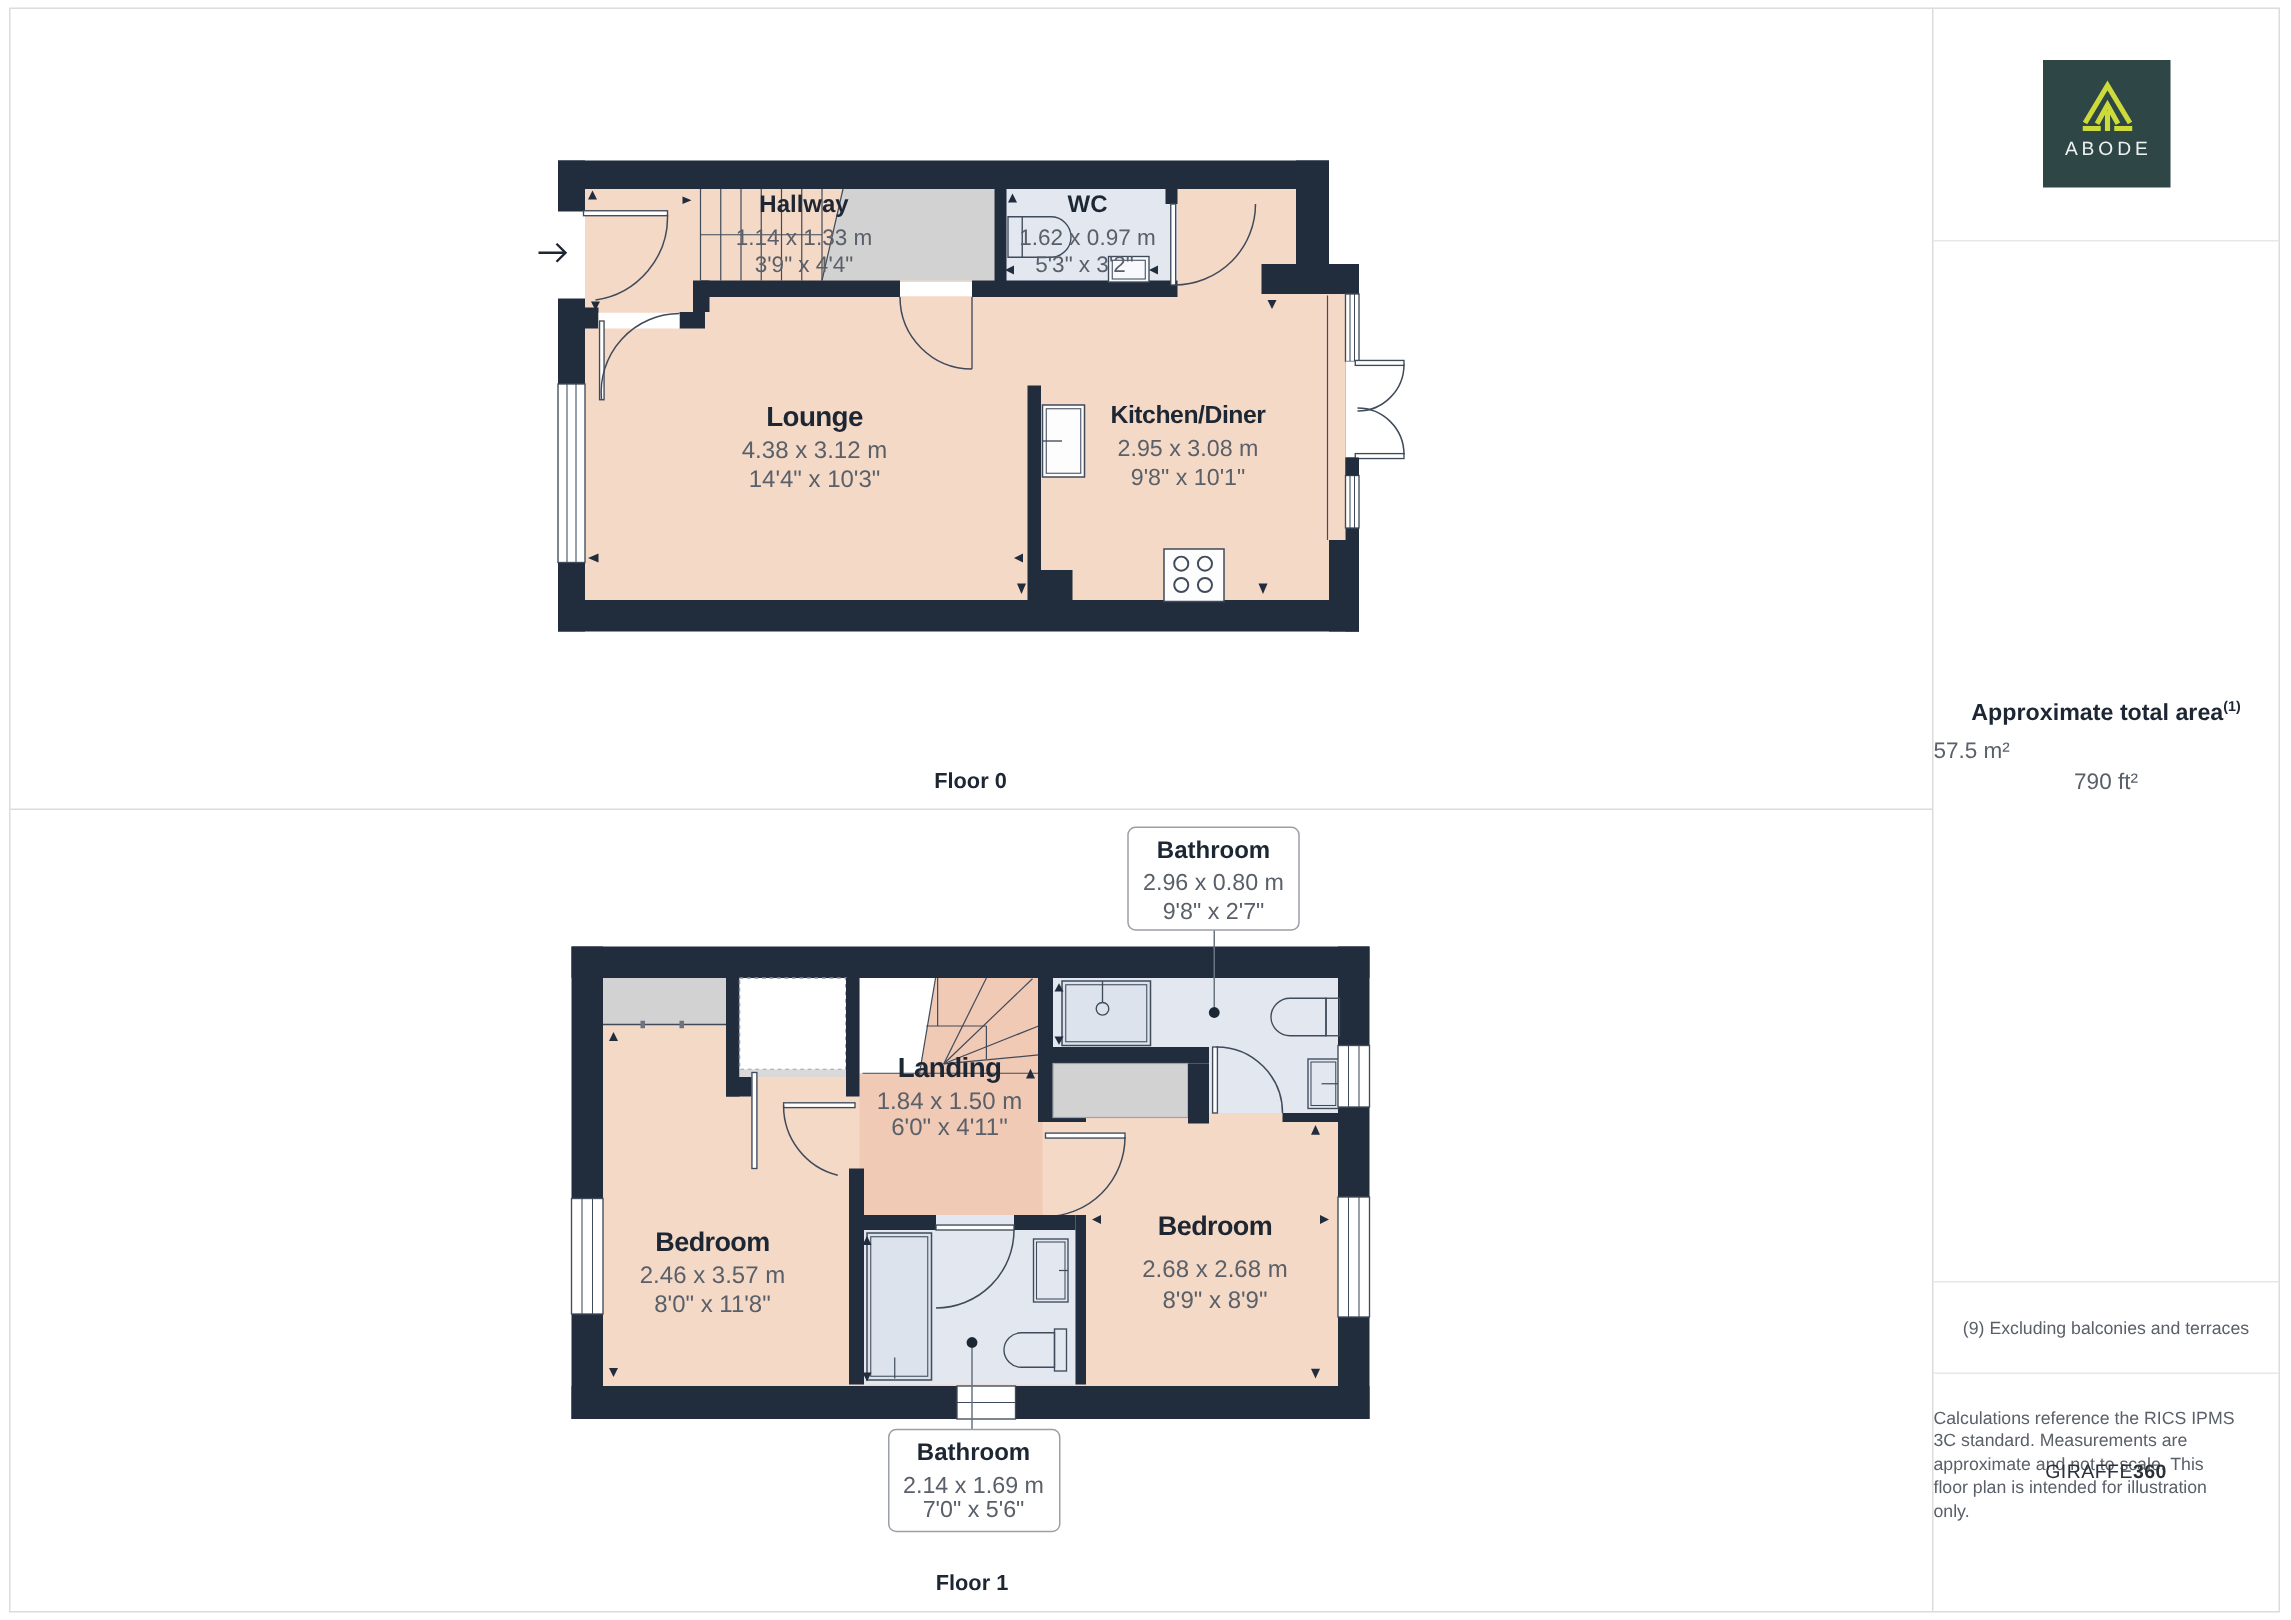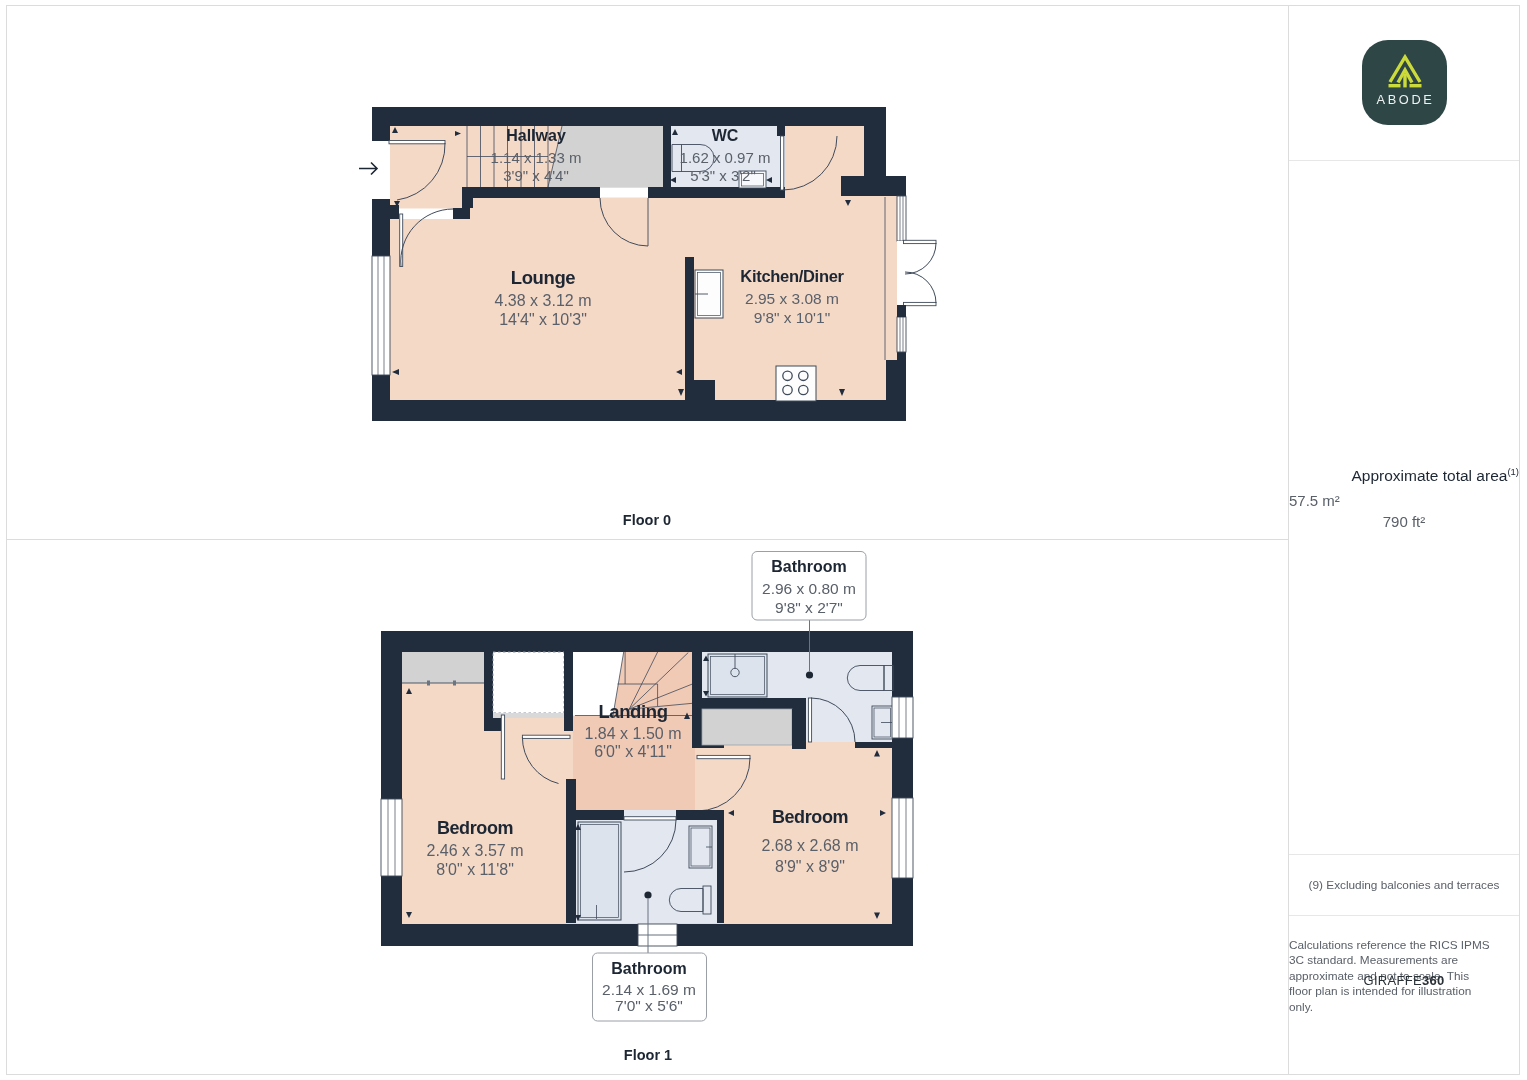--- a/index.html
+++ b/index.html
@@ -318,37 +318,37 @@
 <text x="809" y="593.5" font-size="15.5" font-weight="normal" fill="#5a6069" text-anchor="middle">2.96 x 0.80 m</text>
 <text x="809" y="612.5" font-size="15.5" font-weight="normal" fill="#5a6069" text-anchor="middle">9'8" x 2'7"</text>
 
 <rect x="592.5" y="953" width="114" height="68" rx="5" fill="#ffffff" stroke="#9aa0a6" stroke-width="1"></rect>
 <text x="649" y="973.5" font-size="16" font-weight="bold" fill="#1d2633" text-anchor="middle">Bathroom</text>
 <text x="649" y="995" font-size="15.5" font-weight="normal" fill="#5a6069" text-anchor="middle">2.14 x 1.69 m</text>
 <text x="649" y="1011" font-size="15.5" font-weight="normal" fill="#5a6069" text-anchor="middle">7'0" x 5'6"</text>
 </g>
 </svg>
 
-<div class="abs" style="left:1362px;top:40px;width:85px;height:85px;background:#2f4646;border-radius:26px;">
+<div class="abs" style="left:1362px;top:40px;width:85px;height:85px;background:#2f4646;">
 <svg width="85" height="85" viewBox="0 0 85 85">
 
 <g stroke="#ccdb3a" stroke-width="3.4" fill="none">
 <path d="M 28,42 L 43,17 L 58,42"></path>
 <path d="M 36,42.5 L 43,30 L 50,42.5"></path>
 <path d="M 26.5,45.7 L 38.5,45.7"></path>
 <path d="M 47.5,45.7 L 59.5,45.7"></path>
 <path d="M 43,34 L 43,47.4"></path>
 </g>
 
 <text x="43.5" y="63.5" font-size="12.8" fill="#eef2f2" text-anchor="middle" letter-spacing="2.6" font-family="Liberation Sans, sans-serif">ABODE</text>
 </svg>
 </div>
 
-<div class="abs" style="left:1289px;top:466px;width:230px;text-align:right;font-size:15.5px;
- font-weight:normal;color:#1d2633;">Approximate total area<span style="font-size:9.5px;
+<div class="abs" style="left:1289px;top:466px;width:230px;text-align:center;font-size:15.5px;
+ font-weight:bold;color:#1d2633;">Approximate total area<span style="font-size:9.5px;
  vertical-align:super;">(1)</span></div>
 
 <div class="abs" style="left:1289px;top:492px;width:230px;text-align:left;font-size:15px;
  color:#5a6069;">57.5 m²</div>
 
 <div class="abs" style="left:1289px;top:513px;width:230px;text-align:center;font-size:15px;
  color:#5a6069;">790 ft²</div>
 
 <div class="abs" style="left:1289px;top:878px;width:230px;text-align:center;font-size:11.8px;
  color:#5a6069;">(9) Excluding balconies and terraces</div>

